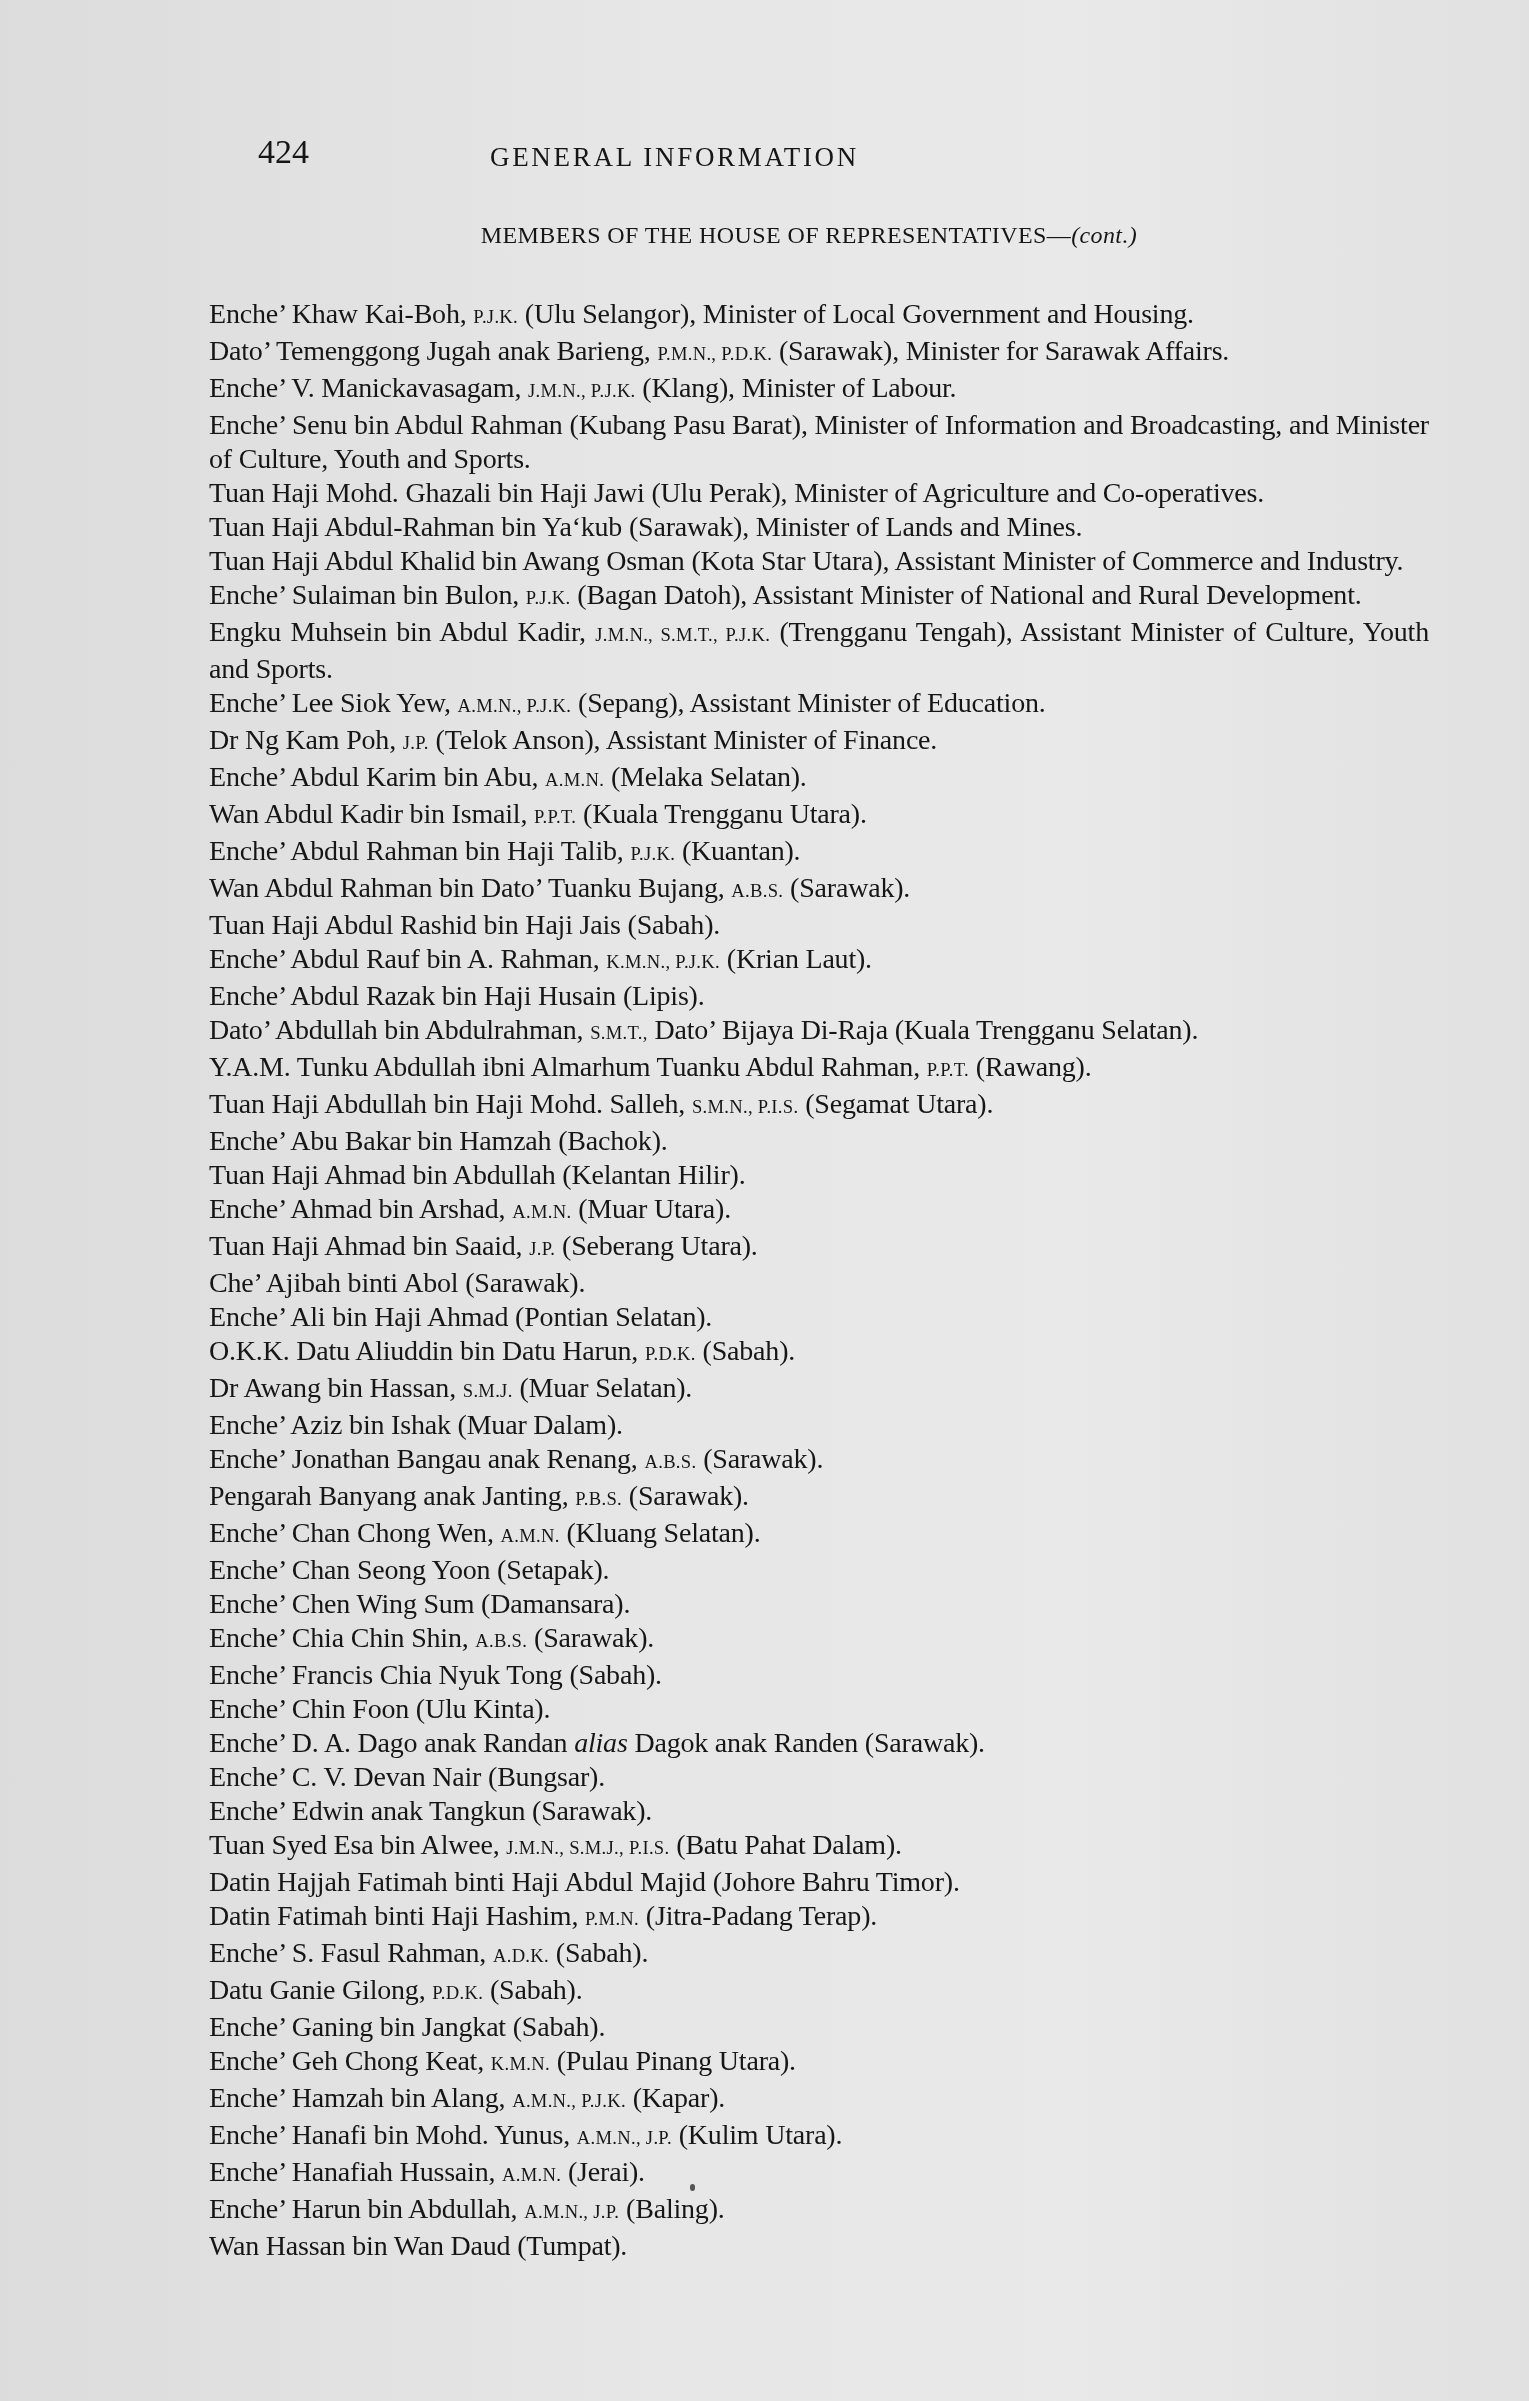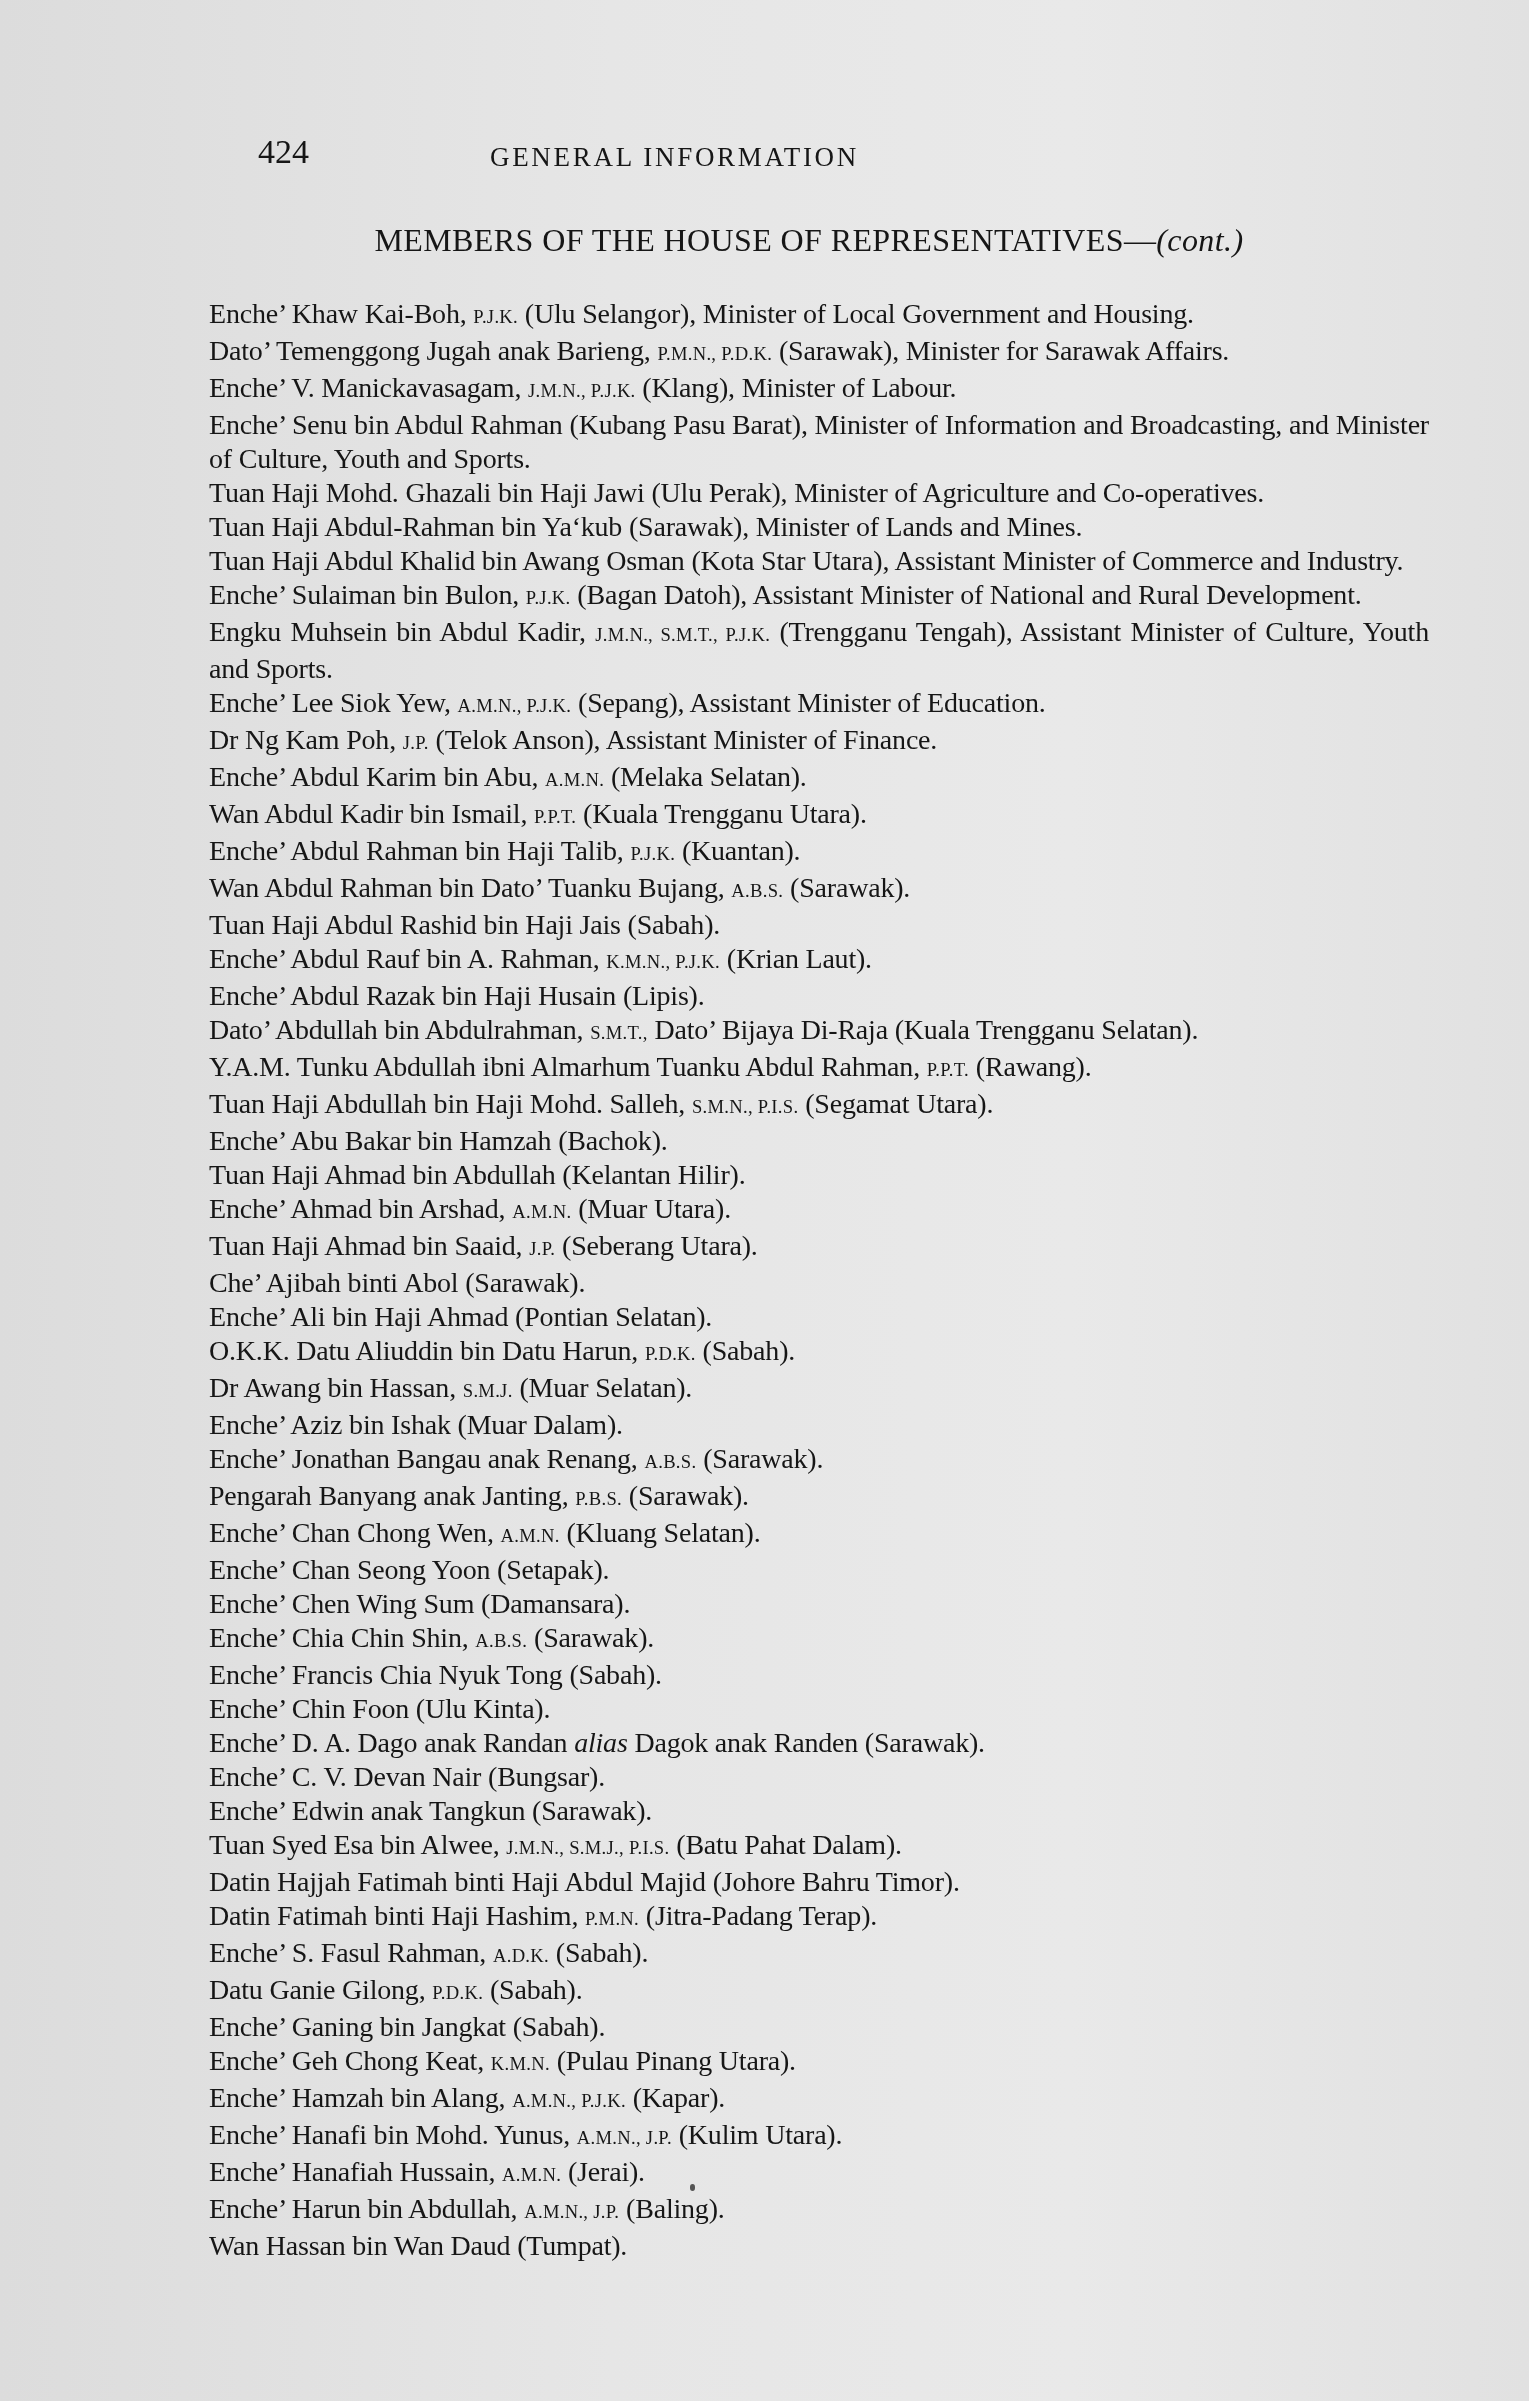--- a/index.html
+++ b/index.html
@@ -16,21 +16,21 @@
     position: absolute; left: 222px; top: 133px;
     font-size: 34px; letter-spacing: 0px; margin-left: 36px;
   }
   .running-head {
     position: absolute; left: 0; width: 1298px; top: 142px;
     text-align: center; font-size: 27px; letter-spacing: 2.7px;
     padding-left: 51px; box-sizing: border-box;
   }
   .section-title {
     position: absolute; left: 0; width: 1529px; top: 222px;
-    text-align: center; font-size: 32px; letter-spacing: 0.4px;
+    text-align: center; font-size: 24px; letter-spacing: 0.4px;
     padding-left: 89px; box-sizing: border-box;
   }
   .section-title i { font-style: italic; }
   .entries {
     position: absolute; left: 209px; top: 297px; width: 1220px;
   }
   .entry {
     font-size: 28px; line-height: 34px; margin: 0;
     text-align: justify; text-align-last: left;
     letter-spacing: -0.2px;

